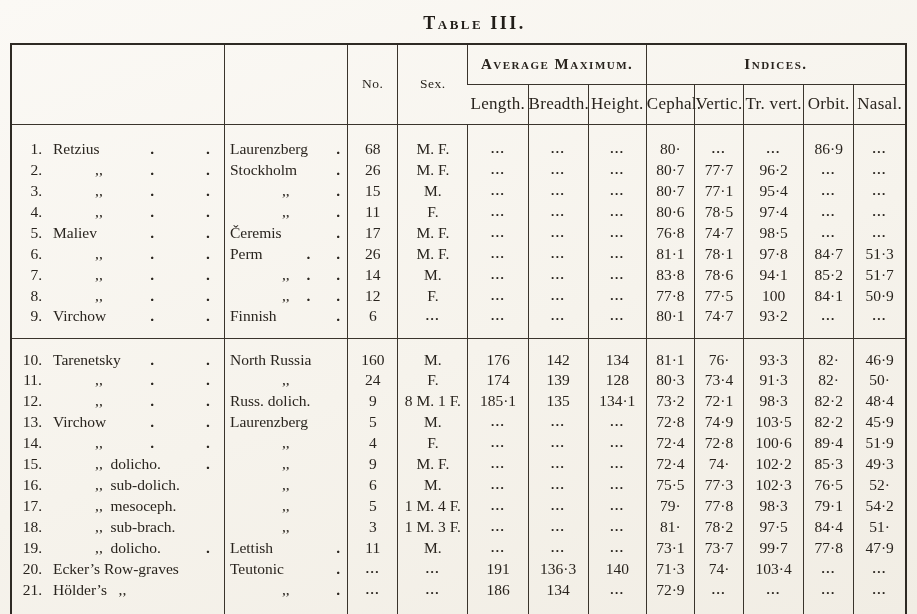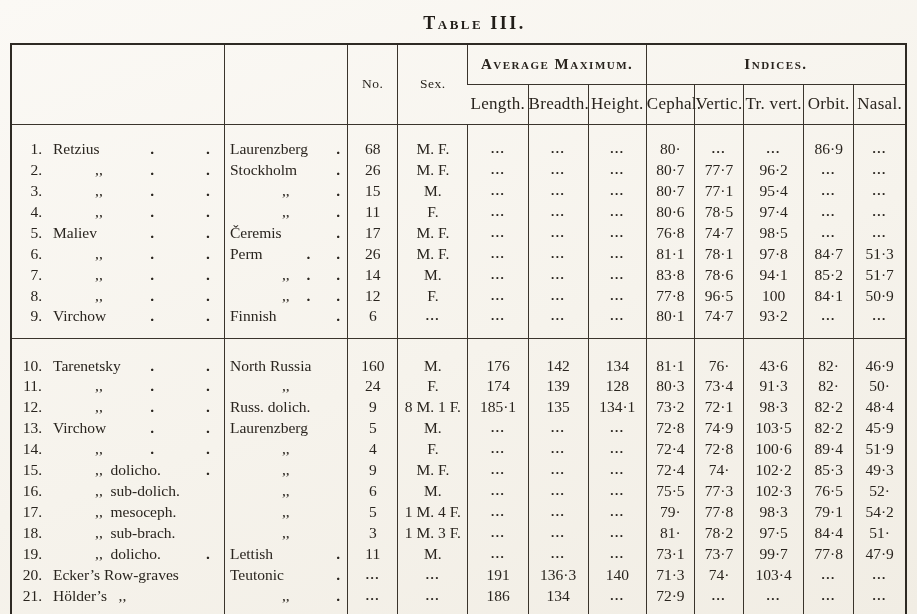--- a/index.html
+++ b/index.html
@@ -51,21 +51,21 @@
   .rownum { width:30px; text-align:right; margin-right:11px; flex:none; }
   .nm, .pl { white-space:pre; }
   .nm.ditto { margin-left:42px; }
   .pl.ditto { margin-left:52px; }
   .ldots { margin-left:auto; display:flex; gap:52px; padding-right:14px; }
   .pdots { margin-left:auto; display:flex; gap:26px; padding-right:7px; }
   .ldots i,.pdots i { font-style:normal; font-weight:700; }
   .place-cell .cf { padding-left:5px; }
   #g1 tr:first-child td { padding-top:14px; height:35px; }
   #g1 tr:last-child td  { padding-bottom:11px; height:32px; }
-  #g2 tr:first-child td { border-top:1.5px solid #3a342c; padding-top:17px; height:28px; }
+  #g2 tr:first-child td { border-top:1.5px solid #3a342c; padding-top:11px; height:28px; }
   #g2 tr:last-child td  { padding-bottom:19px; height:34px; }
 </style>
 </head>
 <body>
 
 <div class="page">
   <div class="title">Table III.</div>
 
   <table>
     <colgroup>
@@ -334,21 +334,21 @@
                 <i>.</i>
               </span>
             </div>
           </td>
           <td>12</td>
           <td>F.</td>
           <td class="e">...</td>
           <td class="e">...</td>
           <td class="e">...</td>
           <td>77·8</td>
-          <td>96·5</td>
+          <td>77·5</td>
           <td>100</td>
           <td>84·1</td>
           <td>50·9</td>
         </tr>
         <tr>
           <td class="name-cell">
             <div class="cf">
               <span class="rownum">9.</span>
               <span class="nm">Virchow</span>
               <span class="ldots">
@@ -395,21 +395,21 @@
               <span class="pdots"></span>
             </div>
           </td>
           <td>160</td>
           <td>M.</td>
           <td>176</td>
           <td>142</td>
           <td>134</td>
           <td>81·1</td>
           <td>76·</td>
-          <td>43·6</td>
+          <td>93·3</td>
           <td>82·</td>
           <td>46·9</td>
         </tr>
         <tr>
           <td class="name-cell">
             <div class="cf">
               <span class="rownum">11.</span>
               <span class="nm ditto">,,</span>
               <span class="ldots">
                 <i>.</i>

